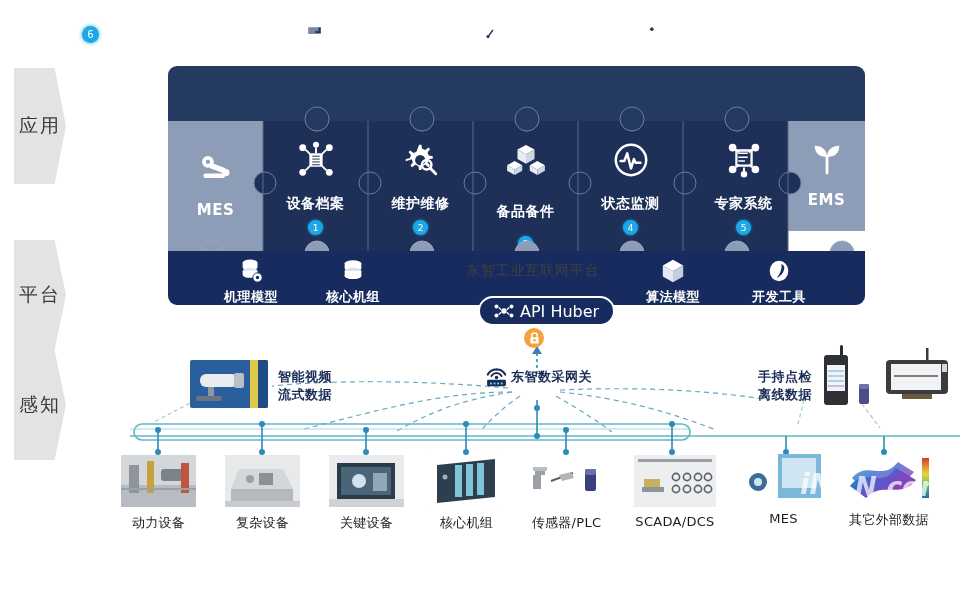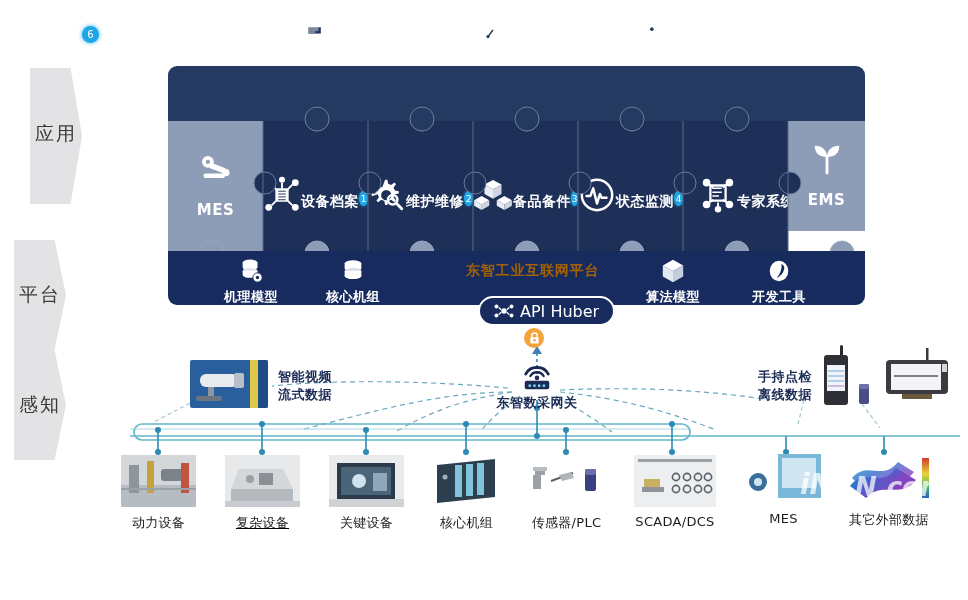--- a/index.html
+++ b/index.html
@@ -65,21 +65,21 @@
   }
   .sidepanel .sp-label {
     font-size: 15px; font-weight: bold; letter-spacing: .5px;
   }
 
   
   .puzzle {
     position: absolute;
     background: #1e3058;
     color: #fff;
-    display: flex; 
+    display: flex; flex-direction: column;
     align-items: center; justify-content: flex-start;
     padding-top: 18px;
   }
   .puzzle .pz-icon { height: 42px; display: flex; align-items: center; }
   .puzzle .pz-label {
     font-size: 14px; font-weight: bold; letter-spacing: .5px;
     margin-top: 14px; white-space: nowrap;
   }
   .puzzle .pz-num {
     margin-top: 7px;
@@ -91,21 +91,21 @@
 
   
   .plat {
     position: absolute;
     background: #182b5e;
     border-radius: 0 0 9px 9px;
     color: #fff;
   }
   .plat-title {
     position: absolute;
-    font-size: 14px; font-weight: bold; color: #a16207;
+    font-size: 14px; font-weight: normal; color: #404040;
     letter-spacing: .8px; white-space: nowrap;
   }
   .plat-item {
     position: absolute;
     display: flex; flex-direction: column; align-items: center;
     gap: 4px; color: #fff; white-space: nowrap;
   }
   .plat-item .pl-label { font-size: 13px; font-weight: bold; letter-spacing: .5px; }
 
   
@@ -124,21 +124,21 @@
 
   .lock {
     position: absolute;
     width: 20px; height: 20px; border-radius: 50%;
     background: #f2a33c;
     display: flex; align-items: center; justify-content: center;
     z-index: 6;
   }
 
   
-  .gw { position: absolute; display:flex; flex-direction: column; align-items:center; }
+  .gw { position: absolute; display:flex; flex-direction: row; align-items:center; }
   .gw-label {
     font-size: 13px; color: #1a2b55; font-weight: bold;
     margin-top: 2px; white-space: nowrap; letter-spacing: .5px;
   }
   .ann {
     position: absolute;
     font-size: 13px; color: #1a2b55; font-weight: bold;
     line-height: 1.35; white-space: nowrap; letter-spacing: .5px;
   }
   .devcell {
@@ -165,21 +165,21 @@
     color: rgba(255,255,255,.72);
     pointer-events: none;
   }
   svg.lines { position: absolute; left:0; top:0; width:968px; height:600px; pointer-events:none; }
 </style>
 </head>
 <body>
 
 <div id="stage">
 
-  <div class="chev" style="left:30px; top:68px; height:136px;font-family:Liberation Mono, monospace;">
+  <div class="chev" style="left:14px; top:68px; height:116px;">
     <span>应用</span>
   </div>
   <div class="chev" style="left:14px; top:240px; height:110px;">
     <span>平台</span>
   </div>
   <div class="chev" style="left:14px; top:350px; height:110px;">
     <span>感知</span>
   </div>
 
   <div class="app-top" style="left:168px; top:66px; width:697px; height:55px;">
@@ -552,21 +552,21 @@
         <rect x="8" y="10" width="10" height="28" fill="#8f959c"></rect>
         <rect x="26" y="6" width="7" height="32" fill="#c7a23c"></rect>
         <rect x="40" y="14" width="22" height="12" rx="3" fill="#7b828a"></rect>
         <rect x="60" y="8" width="8" height="30" fill="#c0553f"></rect>
         <path d="M0 34h75" stroke="#9aa1a9" stroke-width="2"></path>
       </svg>
     </div>
     <div class="dev-label">动力设备</div>
   </div>
 
-  <div class="devcell" style="left:225px; top:455px;text-decoration:underline;">
+  <div class="devcell" style="left:225px; top:455px;">
     <div class="dev-img">
       <svg width="75" height="52" viewBox="0 0 75 52">
         <rect width="75" height="52" fill="#e7e9ea"></rect>
         <path d="M6 34 L14 14 H58 L68 34 Z" fill="#d4d7d9"></path>
         <rect x="6" y="34" width="62" height="12" fill="#b4b9bd"></rect>
         <rect x="34" y="18" width="14" height="12" fill="#8b9096"></rect>
         <circle cx="25" cy="24" r="4" fill="#9aa0a5"></circle>
         <rect x="0" y="46" width="75" height="6" fill="#c8ccd0"></rect>
       </svg>
     </div>

